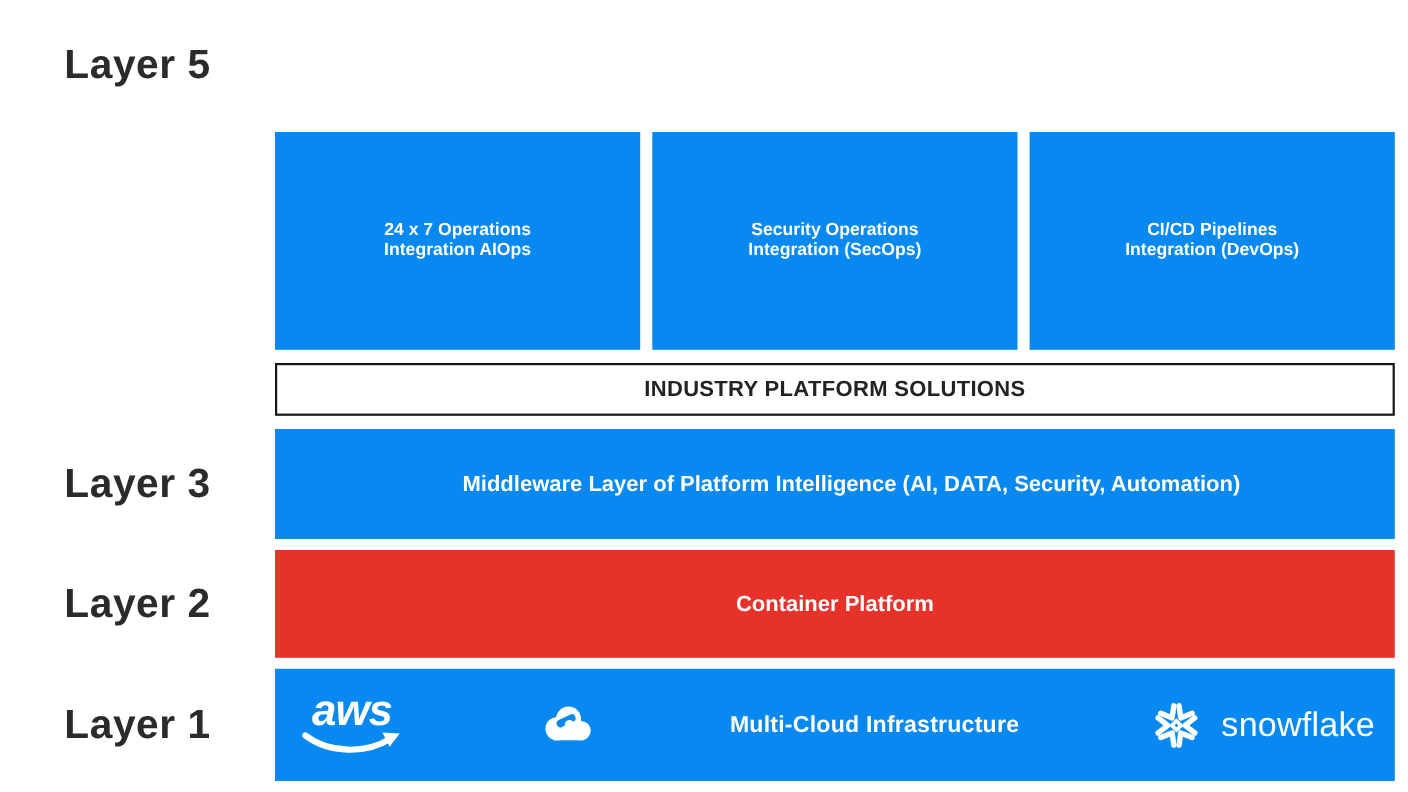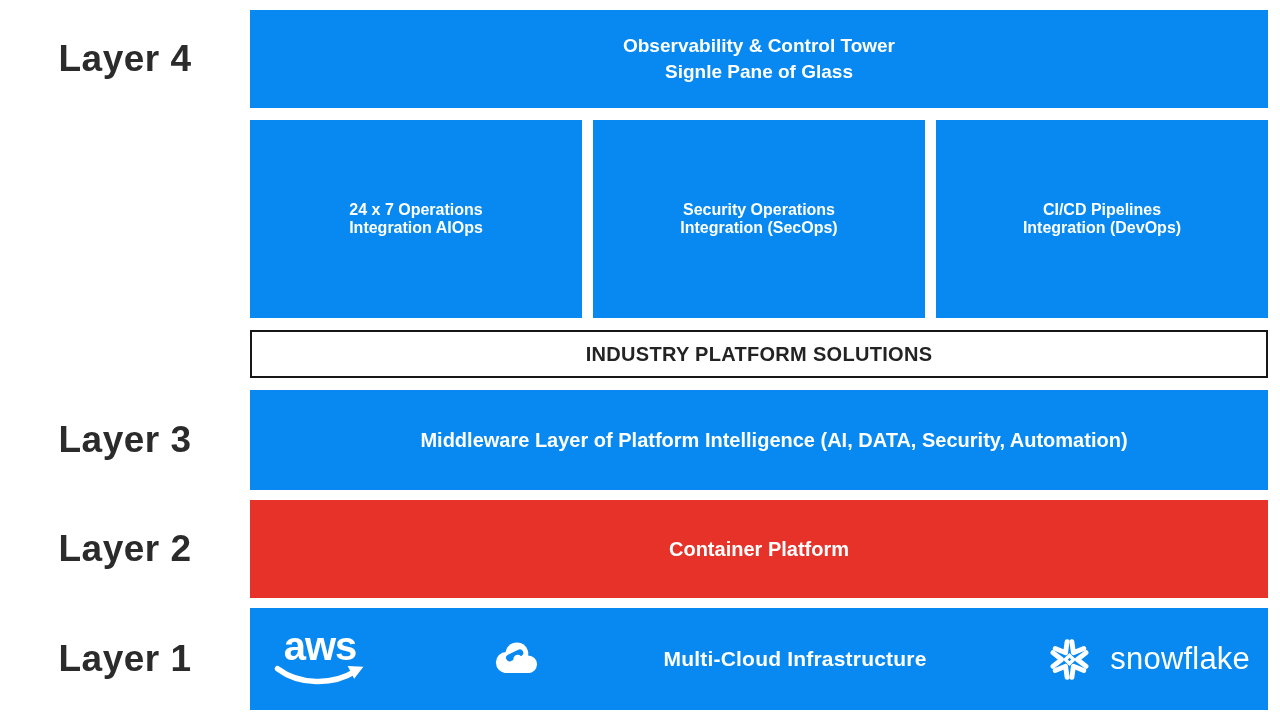--- a/index.html
+++ b/index.html
@@ -51,42 +51,38 @@
   }
   #layer3-box{top:390px;height:100px;padding-left:30px;}
   #layer2-box{top:500px;height:98px;background:var(--red);}
   #layer1-box{
     top:608px;height:102px;
     flex-direction:row;justify-content:space-between;
     padding:0 18px 0 22px;
   }
   
   .logo{display:flex;flex-direction:column;align-items:center;justify-content:center;color:#fff;}
-  .aws-word{font-size:40px;font-weight:700;letter-spacing:-1px;line-height:0.85;}
+  .aws-word{font-size:40px;font-weight:700;letter-spacing:-1px;line-height:0.85;font-style:italic;}
   .aws-swoosh{margin-top:2px;}
   .gc-word{font-size:25px;font-weight:400;letter-spacing:0.2px;margin-top:1px;}
   .mci{font-size:21px;font-weight:700;letter-spacing:0.2px;}
   .azure-word{font-size:30px;font-weight:400;letter-spacing:0.5px;margin-top:-4px;}
   .snowflake-logo{flex-direction:row;gap:17px;}
   .sf-word{font-size:31px;font-weight:500;letter-spacing:0.2px;}
 </style>
 </head>
 <body>
 
 <div class="stage">
 
-  <div class="llabel" style="top:10px;height:98px;">Layer 4</div>
+  <div class="llabel" style="top:10px;height:98px;">Layer 5</div>
   <div class="llabel" style="top:390px;height:100px;">Layer 3</div>
   <div class="llabel" style="top:500px;height:98px;">Layer 2</div>
   <div class="llabel" style="top:608px;height:102px;">Layer 1</div>
 
-  <div class="box" id="layer5-box">
-    <div class="ln">Observability &amp; Control Tower</div>
-    <div class="ln">Signle Pane of Glass</div>
-  </div>
 
   <div id="layer4-row">
     <div class="l4box">
       <div class="ln">24 x 7 Operations</div>
       <div class="ln">Integration AIOps</div>
     </div>
     <div class="l4box">
       <div class="ln">Security Operations</div>
       <div class="ln">Integration (SecOps)</div>
     </div>

